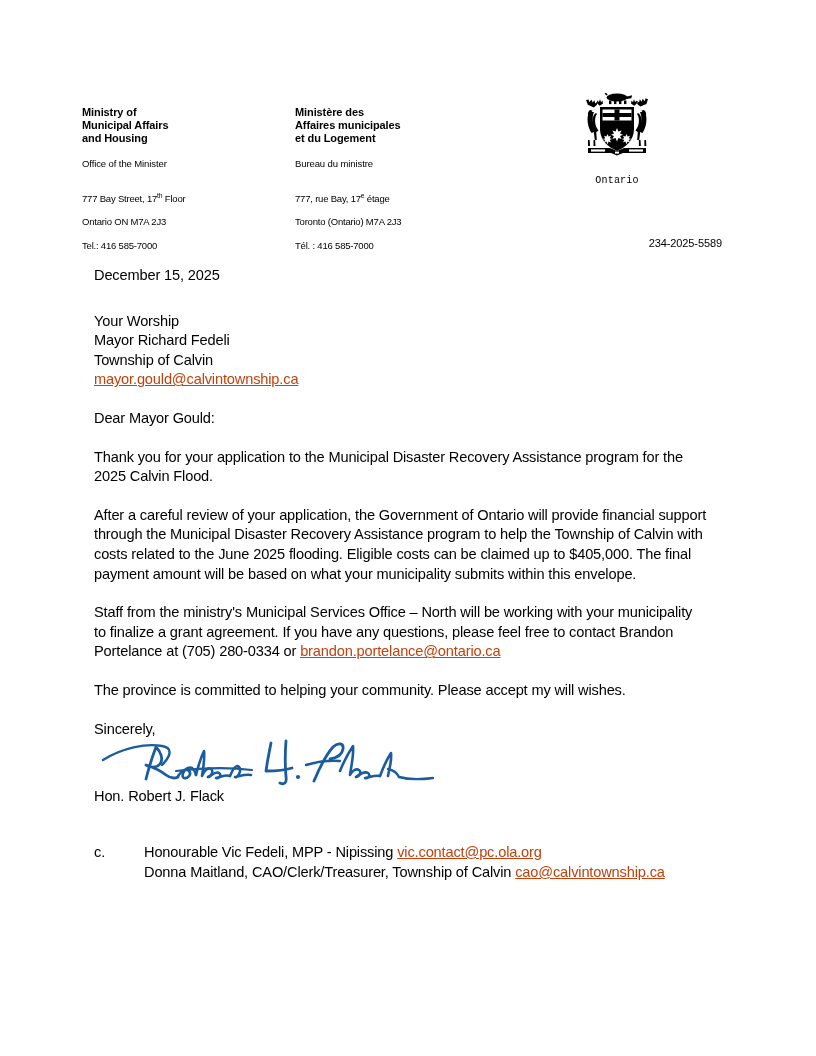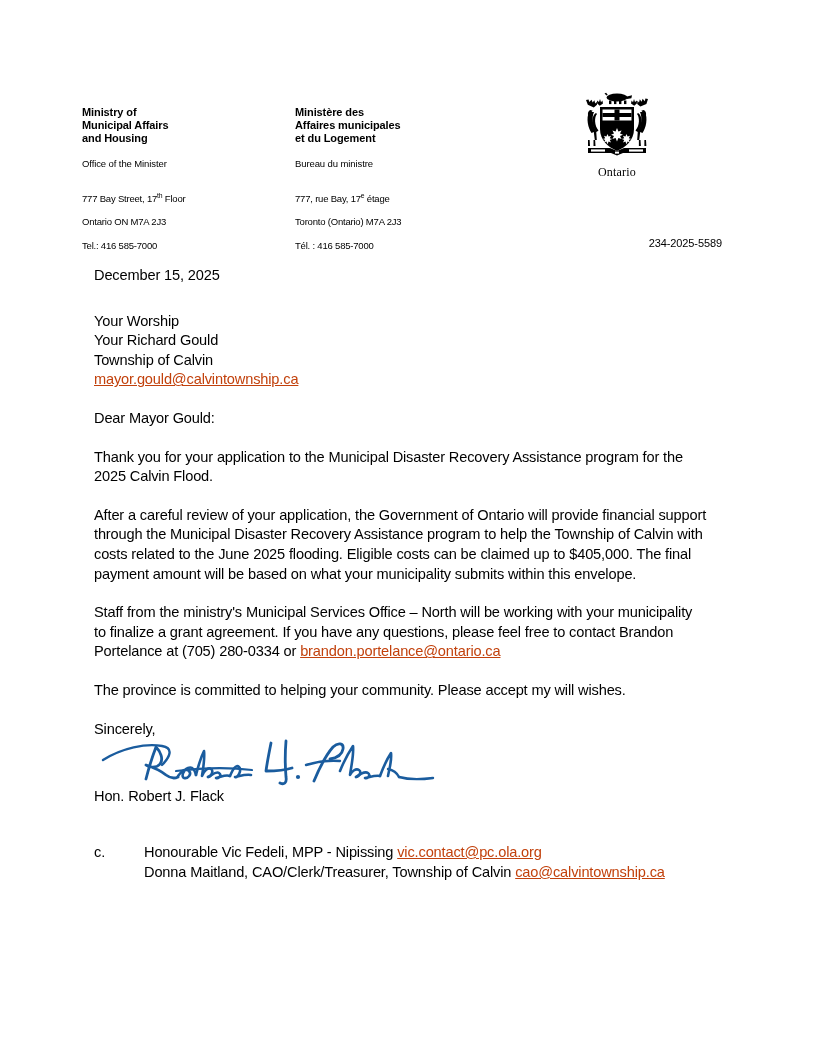--- a/index.html
+++ b/index.html
@@ -61,24 +61,24 @@
   #crest {
     position: absolute;
     left: 576px;
     top: 88px;
     width: 82px;
     height: 88px;
     text-align: center;
   }
   #crest svg { display: block; }
   #crest-word {
-    font-size: 12px;
+    font-size: 10px;
     letter-spacing: 0.2px;
-    margin-top: 3px;
-    font-family: Liberation Serif, serif;
+    margin-top: 13px;
+    font-family: Liberation Mono, monospace;
   }
 
   
   #refnum {
     position: absolute;
     right: 94px;
     top: 237px;
     font-size: 11px;
     letter-spacing: -0.1px;
   }
@@ -223,21 +223,21 @@
 </div>
 
 <div id="refnum">234-2025-5589</div>
 
 <div id="letter">
 
   <div class="date-line">December 15, 2025</div>
 
   <div class="addr-block">
     <span class="ln">Your Worship</span>
-    <span class="ln">Your Richard Gould</span>
+    <span class="ln">Mayor Richard Fedeli</span>
     <span class="ln">Township of Calvin</span>
     <a class="ln maillink" href="#">mayor.gould@calvintownship.ca</a>
   </div>
 
   <p>Dear Mayor Gould:</p>
 
   <p>Thank you for your application to the Municipal Disaster Recovery Assistance program for the 2025 Calvin Flood.</p>
 
   <p>After a careful review of your application, the Government of Ontario will provide financial support through the Municipal Disaster Recovery Assistance program to help the Township of Calvin with costs related to the June 2025 flooding. Eligible costs can be claimed up to $405,000. The final payment amount will be based on what your municipality submits within this envelope.</p>
 

